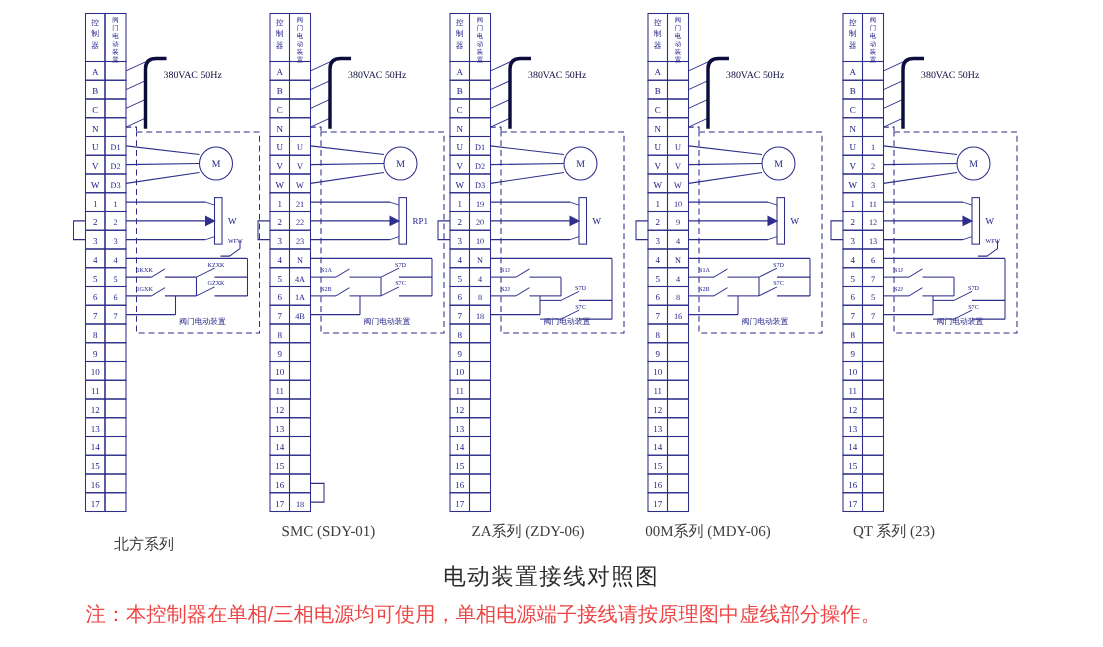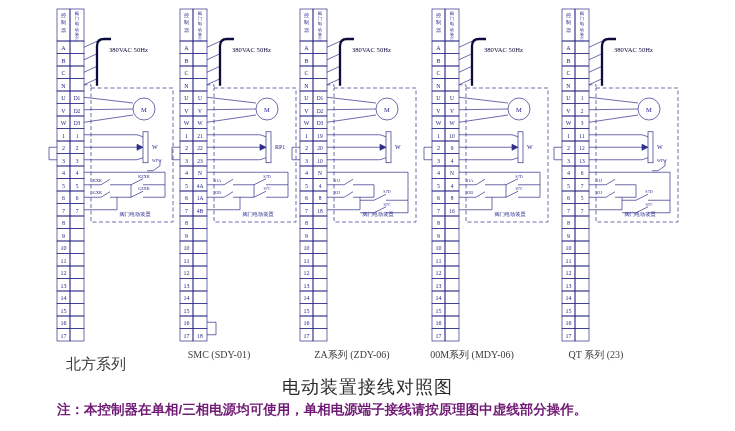--- a/index.html
+++ b/index.html
@@ -14,25 +14,25 @@
     font-family:"Liberation Serif",serif;font-size:10px;color:#3b3b3b;
     white-space:nowrap;line-height:14px;
   }
   .cap0{left:30px;top:357px;}
   .cap1{left:153px;top:348px;}
   .cap2{left:286px;top:348px;}
   .cap3{left:406px;top:348px;}
   .cap4{left:530px;top:348px;}
   .title{
     position:absolute;left:0;top:375px;width:735px;text-align:center;
-    font-size:18px;color:#2b2b2b;letter-spacing:1px;
+    font-size:15px;color:#2b2b2b;letter-spacing:1px;
   }
   .note{
     position:absolute;left:57px;top:401px;width:660px;
-    font-size:13.5px;color:#701a75;font-weight:700;white-space:nowrap;
+    font-size:13.5px;color:#ef4444;font-weight:400;white-space:nowrap;
   }
 </style>
 </head>
 <body>
 
 <div class="diagram" style="left:47px"><svg width="128" height="344" viewBox="0 0 128 344">
       <g stroke="#2e2e8a" fill="none" stroke-width="0.7">
         <rect x="10" y="1" width="13" height="32"></rect>
         <rect x="23" y="1" width="14" height="32"></rect>
         <rect x="10" y="33" width="13" height="12.5"></rect>
@@ -740,21 +740,21 @@
         <text x="97" y="103.5" font-size="6.5" text-anchor="middle" fill="#24248a" stroke="none">M</text>
         <text x="105" y="141.25" font-size="6" text-anchor="start" fill="#24248a" stroke="none">W</text>
         <text x="105" y="153.75" font-size="4" text-anchor="start" fill="#24248a" stroke="none">WFW</text>
         <text x="44" y="173.55" font-size="4.1" text-anchor="start" fill="#24248a" stroke="none">S1J</text>
         <text x="97" y="185.25" font-size="4.1" text-anchor="middle" fill="#24248a" stroke="none">S7D</text>
         <text x="44" y="186.05" font-size="4.1" text-anchor="start" fill="#24248a" stroke="none">S2J</text>
         <text x="97" y="197.75" font-size="4.1" text-anchor="middle" fill="#24248a" stroke="none">S7C</text>
       </g>
     </svg></div>
 
-<div class="cap cap0" style="font-size:15px">北方系列</div>
+<div class="cap cap0" style="font-size:10px">北方系列</div>
 <div class="cap cap1">SMC (SDY-01)</div>
 <div class="cap cap2">
   <div>ZA系列 (ZDY-06)</div>
 </div>
 <div class="cap cap3">00M系列 (MDY-06)</div>
 <div class="cap cap4">QT 系列 (23)</div>
 
 <div class="title">电动装置接线对照图</div>
 <div class="note">注：本控制器在单相/三相电源均可使用，单相电源端子接线请按原理图中虚线部分操作。</div>
 

